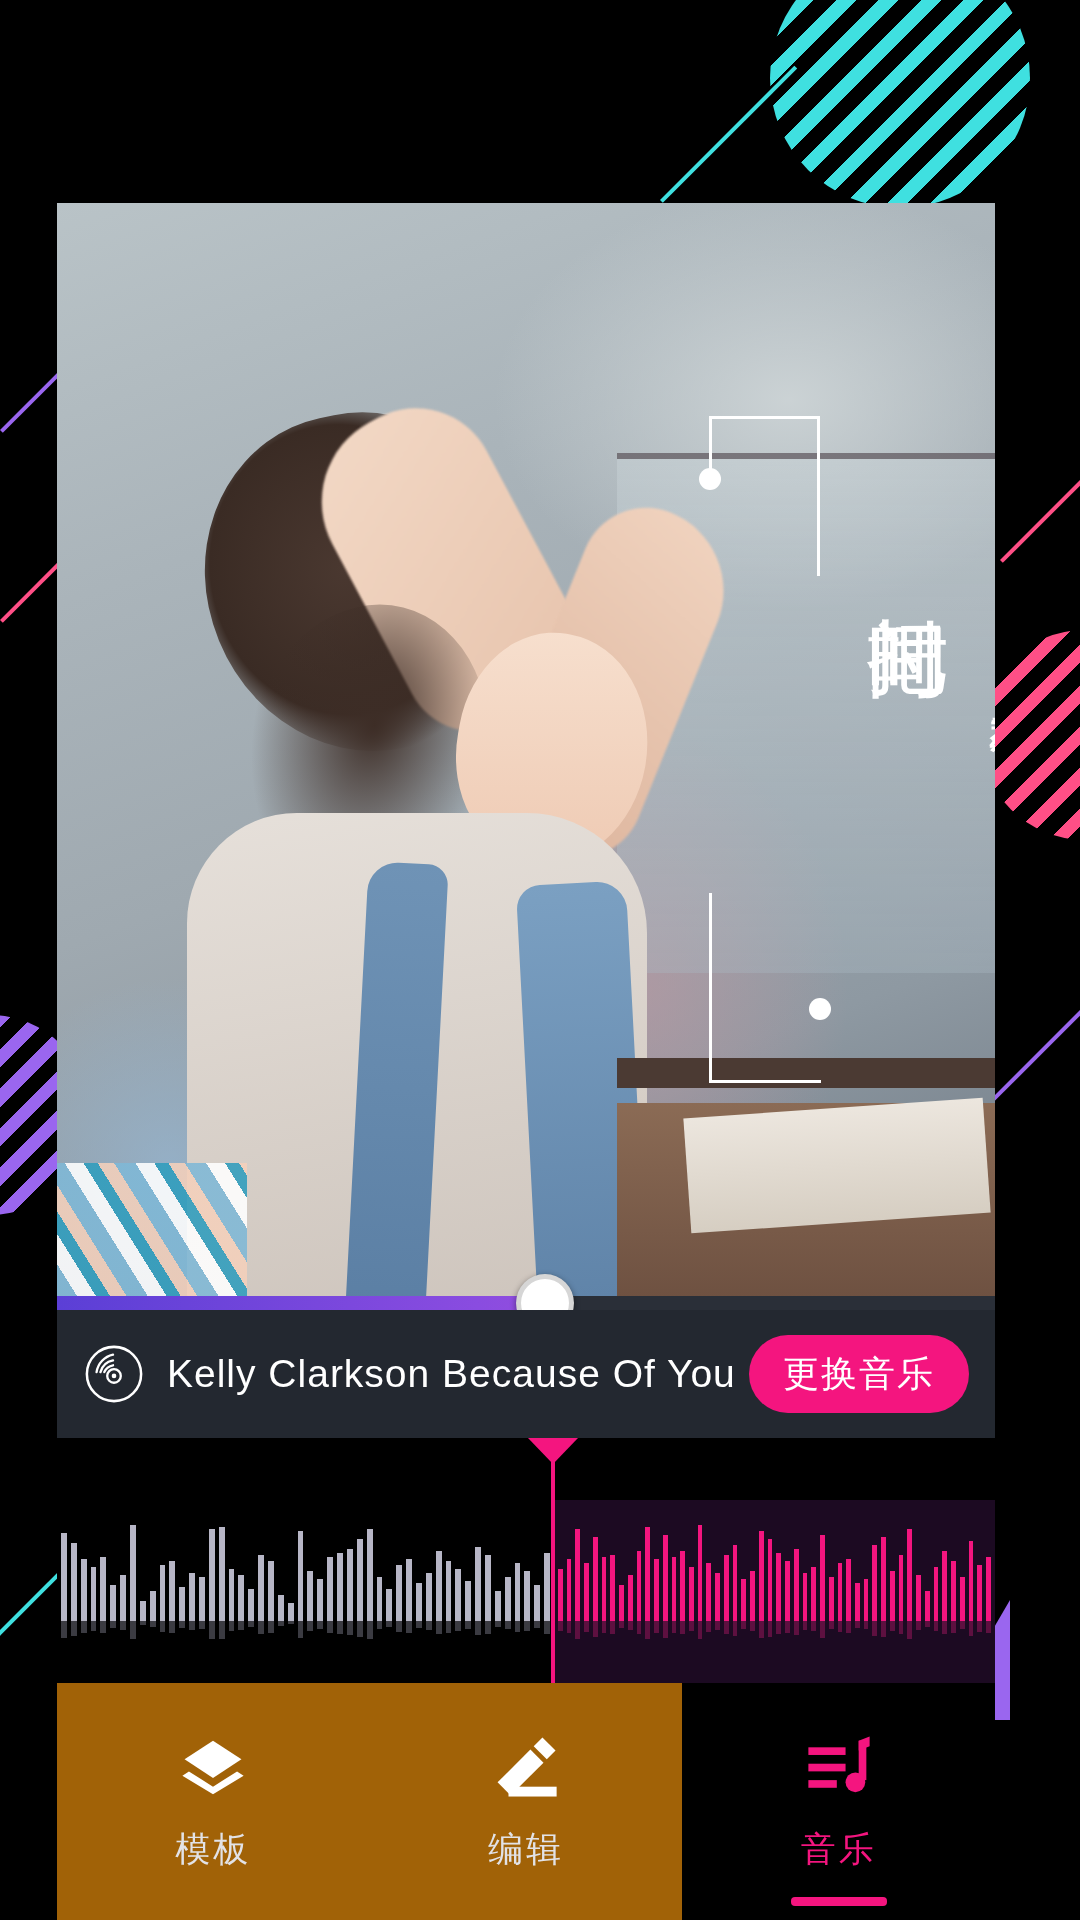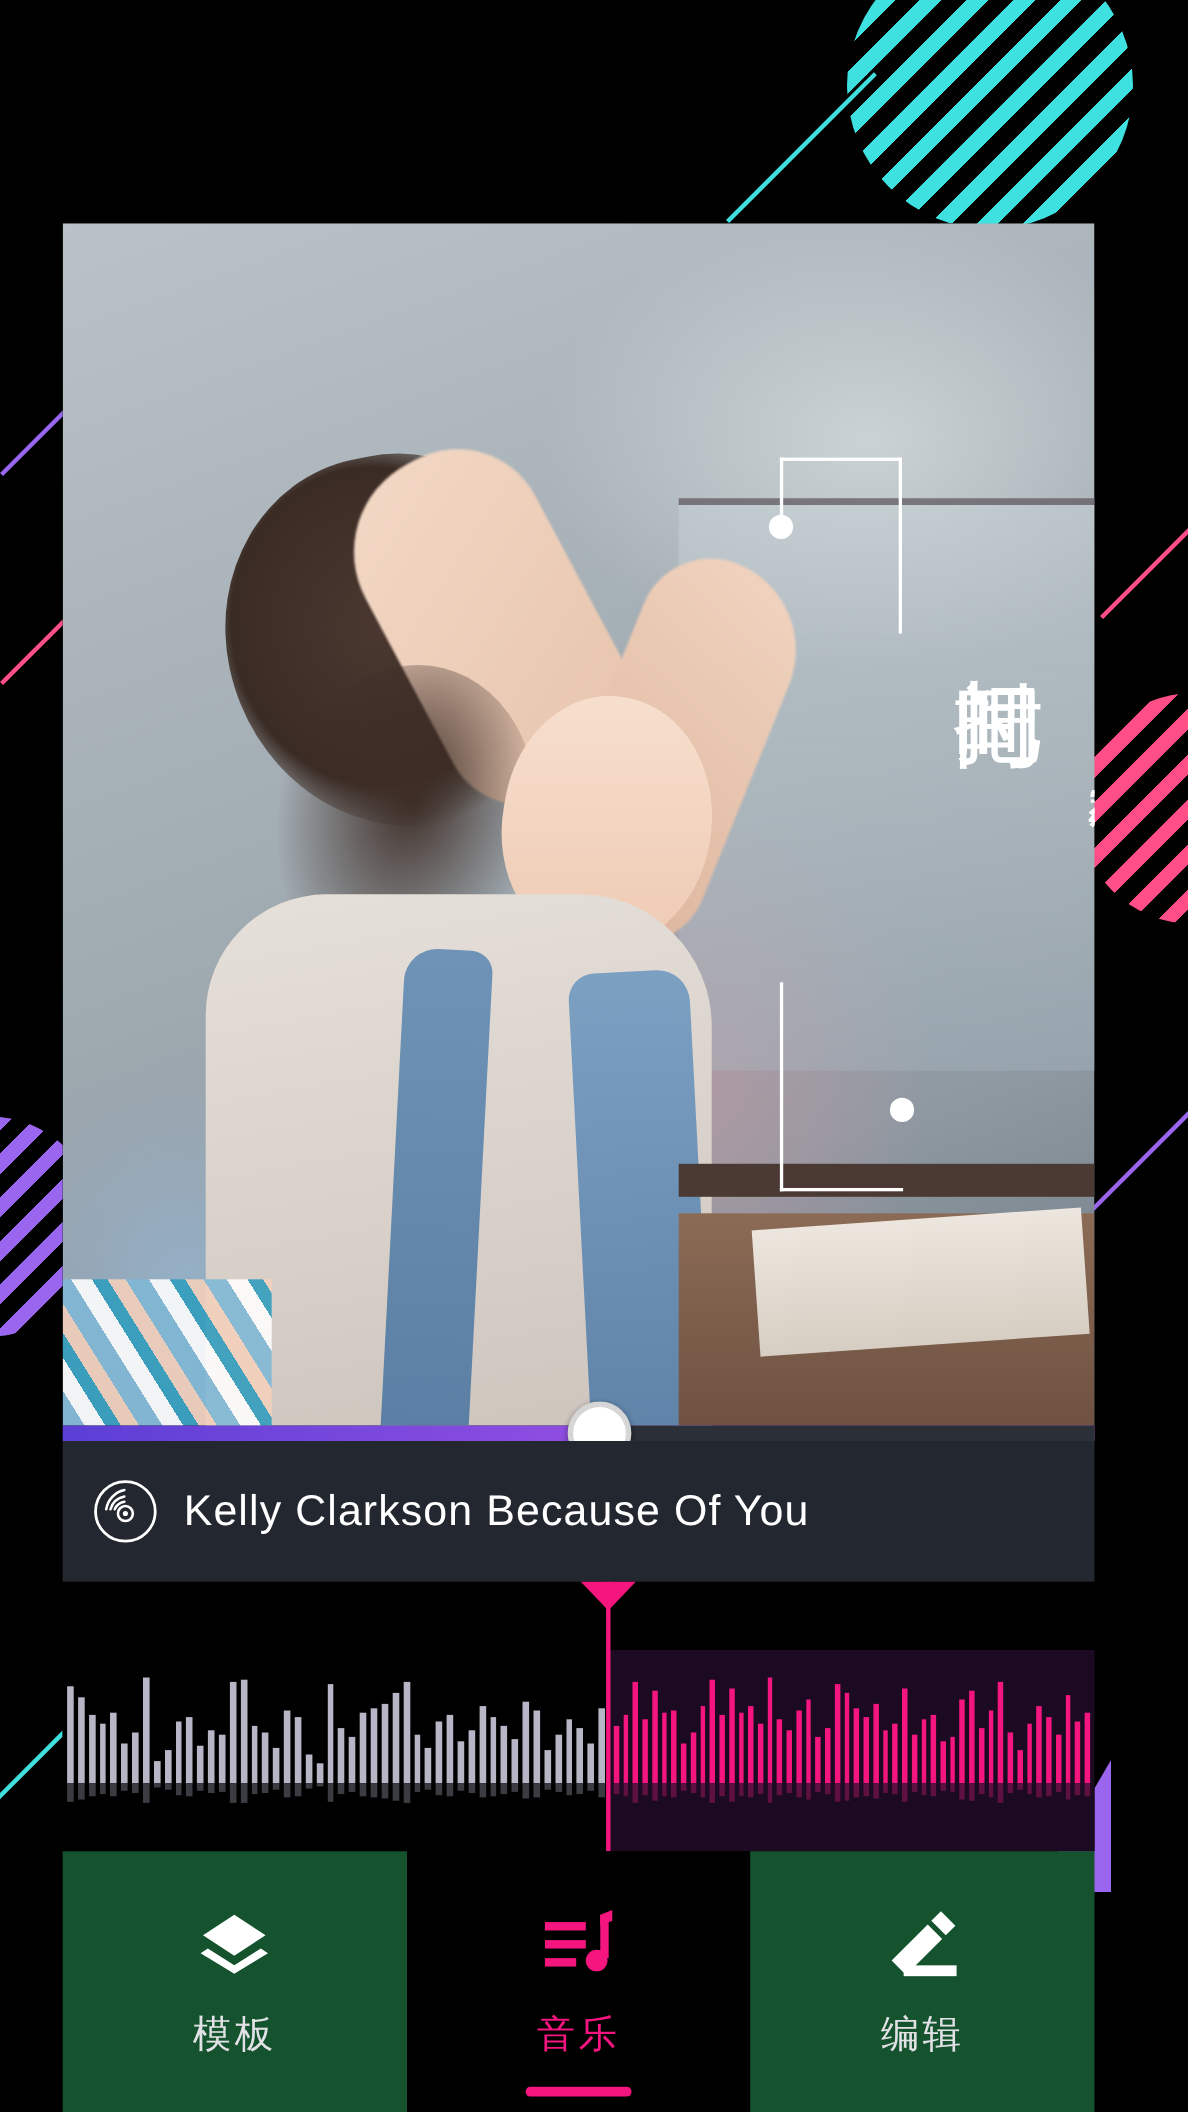--- a/index.html
+++ b/index.html
@@ -191,21 +191,21 @@
   }
 
   
   #bottomnav {
     position:absolute; left:0; top:1480px; width:938px; height:237px; display:flex;
   }
   .nav-item {
     flex:1 1 0; display:flex; flex-direction:column; align-items:center;
     justify-content:center; gap:22px; position:relative; cursor:pointer;
   }
-  .nav-item.dark { background:#14532d; }
+  .nav-item.dark { background:#a16207; }
   .nav-item.black { background:#000; }
   .nav-label { font-size:35px; color:#e2e2e6; letter-spacing:3px; }
   .nav-item.active .nav-label { color:#f4157f; }
   .nav-underline {
     position:absolute; bottom:14px; left:50%; transform:translateX(-50%);
     width:96px; height:9px; background:#f4157f; border-radius:4px;
   }
   .icon-box { width:74px; height:74px; display:flex; align-items:center; justify-content:center; }
 </style>
 </head>
@@ -271,20 +271,21 @@
         <svg viewBox="0 0 64 64" width="62" height="62">
           <circle cx="32" cy="32" r="28" fill="none" stroke="#ffffff" stroke-width="2.6"></circle>
           <circle cx="32" cy="34" r="7" fill="none" stroke="#ffffff" stroke-width="2.4"></circle>
           <circle cx="32" cy="34" r="2.4" fill="#ffffff"></circle>
           <path d="M14 30 A22 22 0 0 1 31 12" fill="none" stroke="#ffffff" stroke-width="2.4" stroke-linecap="round"></path>
           <path d="M18 30 A17 17 0 0 1 31 18" fill="none" stroke="#ffffff" stroke-width="2.4" stroke-linecap="round"></path>
           <path d="M22 30 A12 12 0 0 1 31 23" fill="none" stroke="#ffffff" stroke-width="2.4" stroke-linecap="round"></path>
         </svg>
       </span>
       <span class="title">Kelly  Clarkson  Because Of You</span>
+      <button class="change-btn">更换音乐</button>
     </div>
 
     <div id="wave-section">
       <div id="wave-body">
         <div class="wave-half wave-left">
           <div class="wave-bars">
               <span class="bar" style="height: 88%;"></span>
               <span class="bar" style="height: 78%;"></span>
               <span class="bar" style="height: 62%;"></span>
               <span class="bar" style="height: 54%;"></span>
@@ -505,43 +506,43 @@
       <div class="nav-item dark">
         <span class="icon-box">
           <svg viewBox="0 0 64 64" width="70" height="70">
             <path d="M32 8 L58 25 L32 42 L6 25 Z" fill="#ffffff"></path>
             <path d="M10 36 L32 50 L54 36 L60 40 L32 57 L4 40 Z" fill="#ffffff"></path>
           </svg>
         </span>
         <span class="nav-label">模板</span>
       </div>
 
+      <div class="nav-item dark">
+        <span class="icon-box">
+          <svg viewBox="0 0 64 64" width="70" height="70">
+            <path d="M47 5 L59 17 L51 25 L39 13 Z" fill="#ffffff"></path>
+            <path d="M36 16 L48 28 L18 58 L6 46 Z" fill="#ffffff"></path>
+            <rect x="16" y="50" width="44" height="9" fill="#ffffff"></rect>
+          </svg>
+        </span>
+        <span class="nav-label">编辑</span>
+      </div>
+
       <div class="nav-item black active">
         <span class="icon-box">
           <svg viewBox="0 0 64 64" width="70" height="70">
             <rect x="4" y="14" width="34" height="7" fill="#f4157f"></rect>
             <rect x="4" y="29" width="34" height="7" fill="#f4157f"></rect>
             <rect x="4" y="44" width="26" height="7" fill="#f4157f"></rect>
             <rect x="50" y="8" width="7" height="36" fill="#f4157f"></rect>
             <path d="M50 8 L60 4 L60 13 L50 17 Z" fill="#f4157f"></path>
             <circle cx="47" cy="46" r="9" fill="#f4157f"></circle>
           </svg>
         </span>
         <span class="nav-label">音乐</span>
         <span class="nav-underline"></span>
       </div>
 
-      <div class="nav-item dark">
-        <span class="icon-box">
-          <svg viewBox="0 0 64 64" width="70" height="70">
-            <path d="M47 5 L59 17 L51 25 L39 13 Z" fill="#ffffff"></path>
-            <path d="M36 16 L48 28 L18 58 L6 46 Z" fill="#ffffff"></path>
-            <rect x="16" y="50" width="44" height="9" fill="#ffffff"></rect>
-          </svg>
-        </span>
-        <span class="nav-label">编辑</span>
-      </div>
-
 
     </div>
 
   </div>
 </div>
 
 </body></html>

